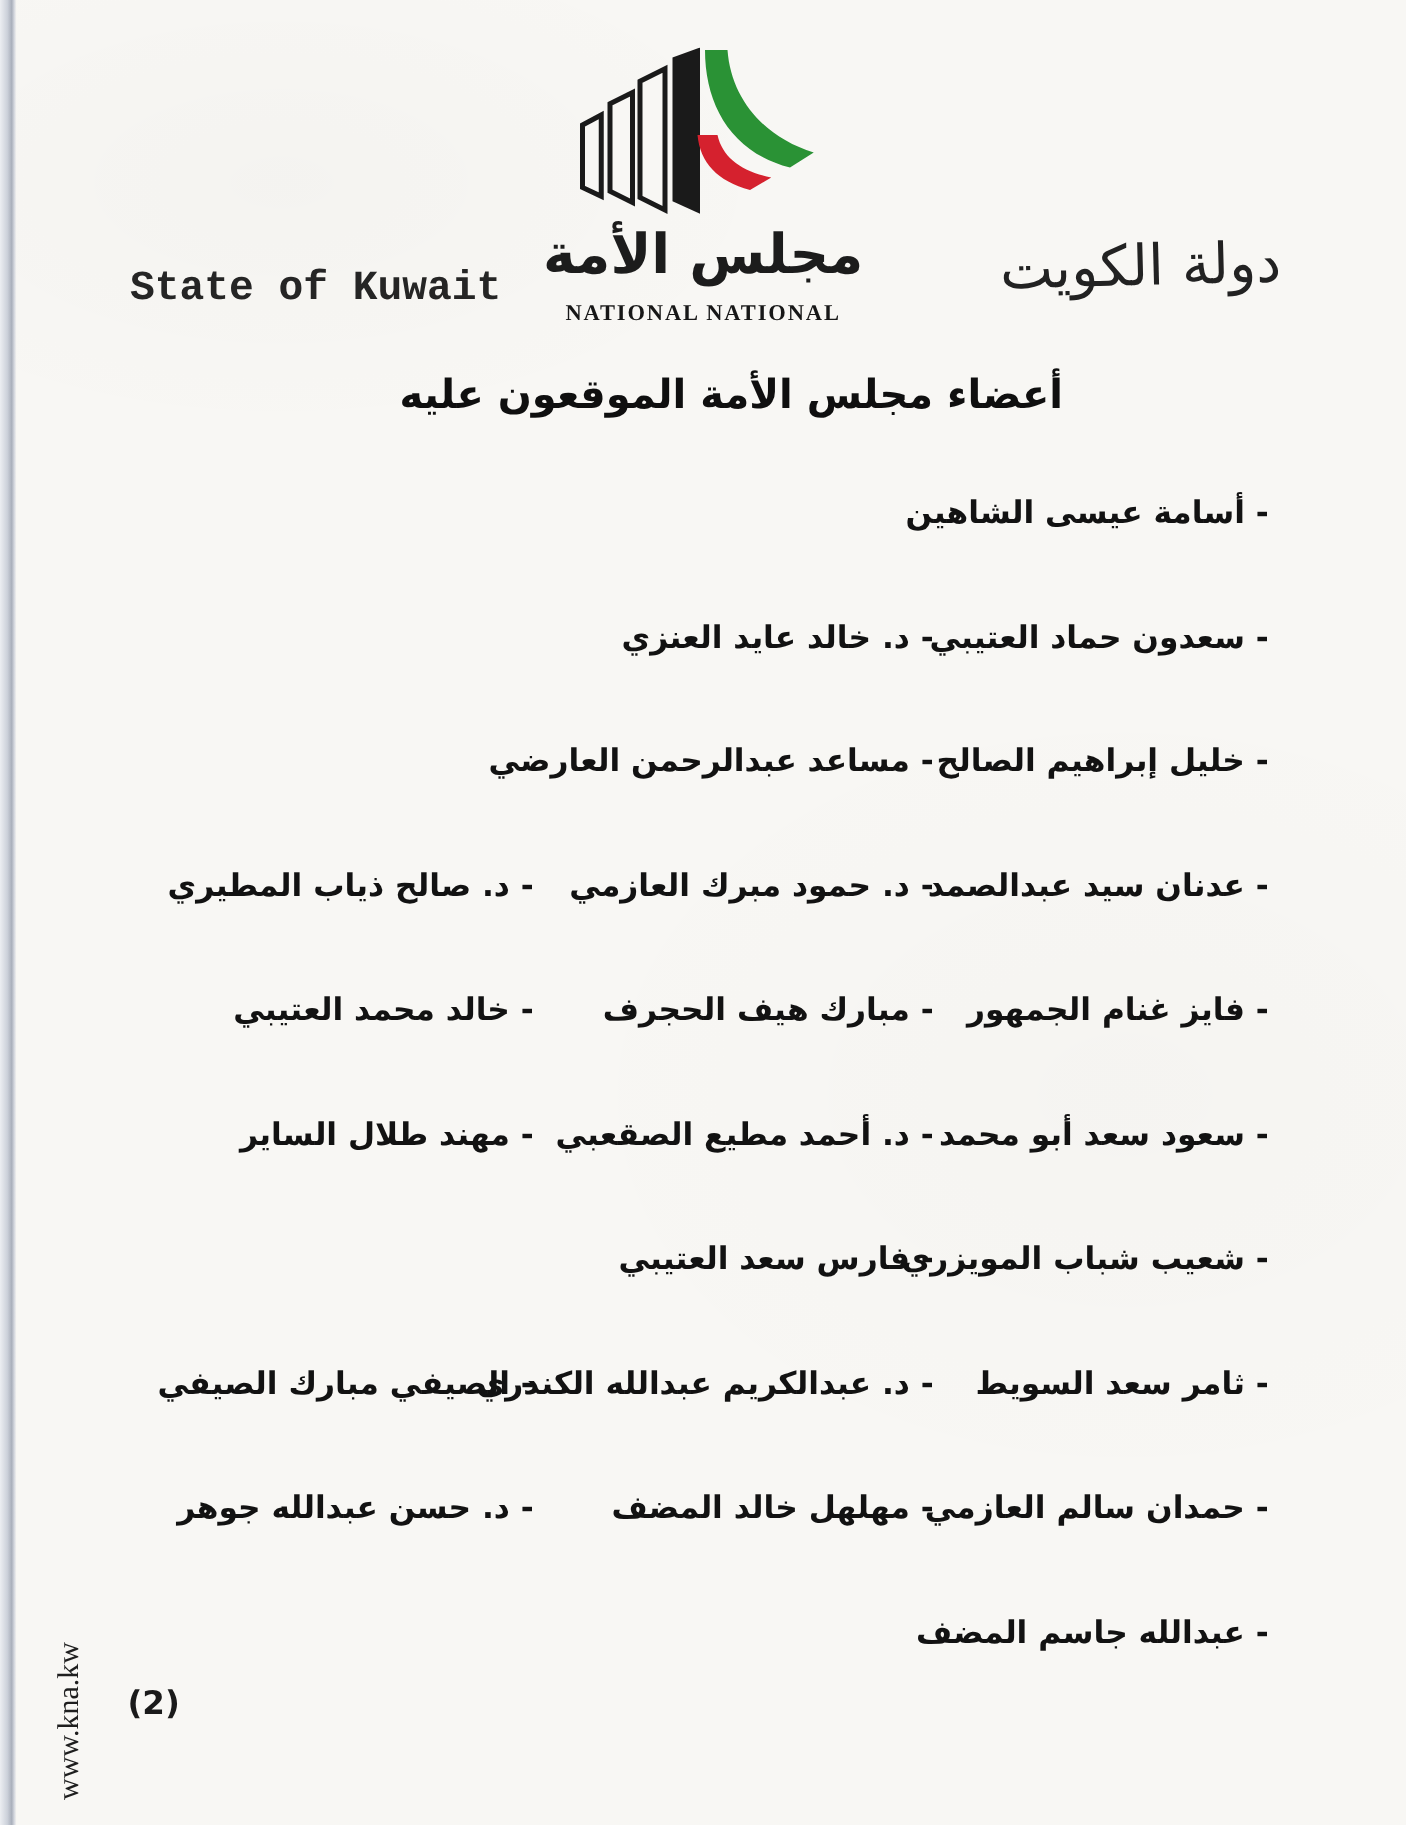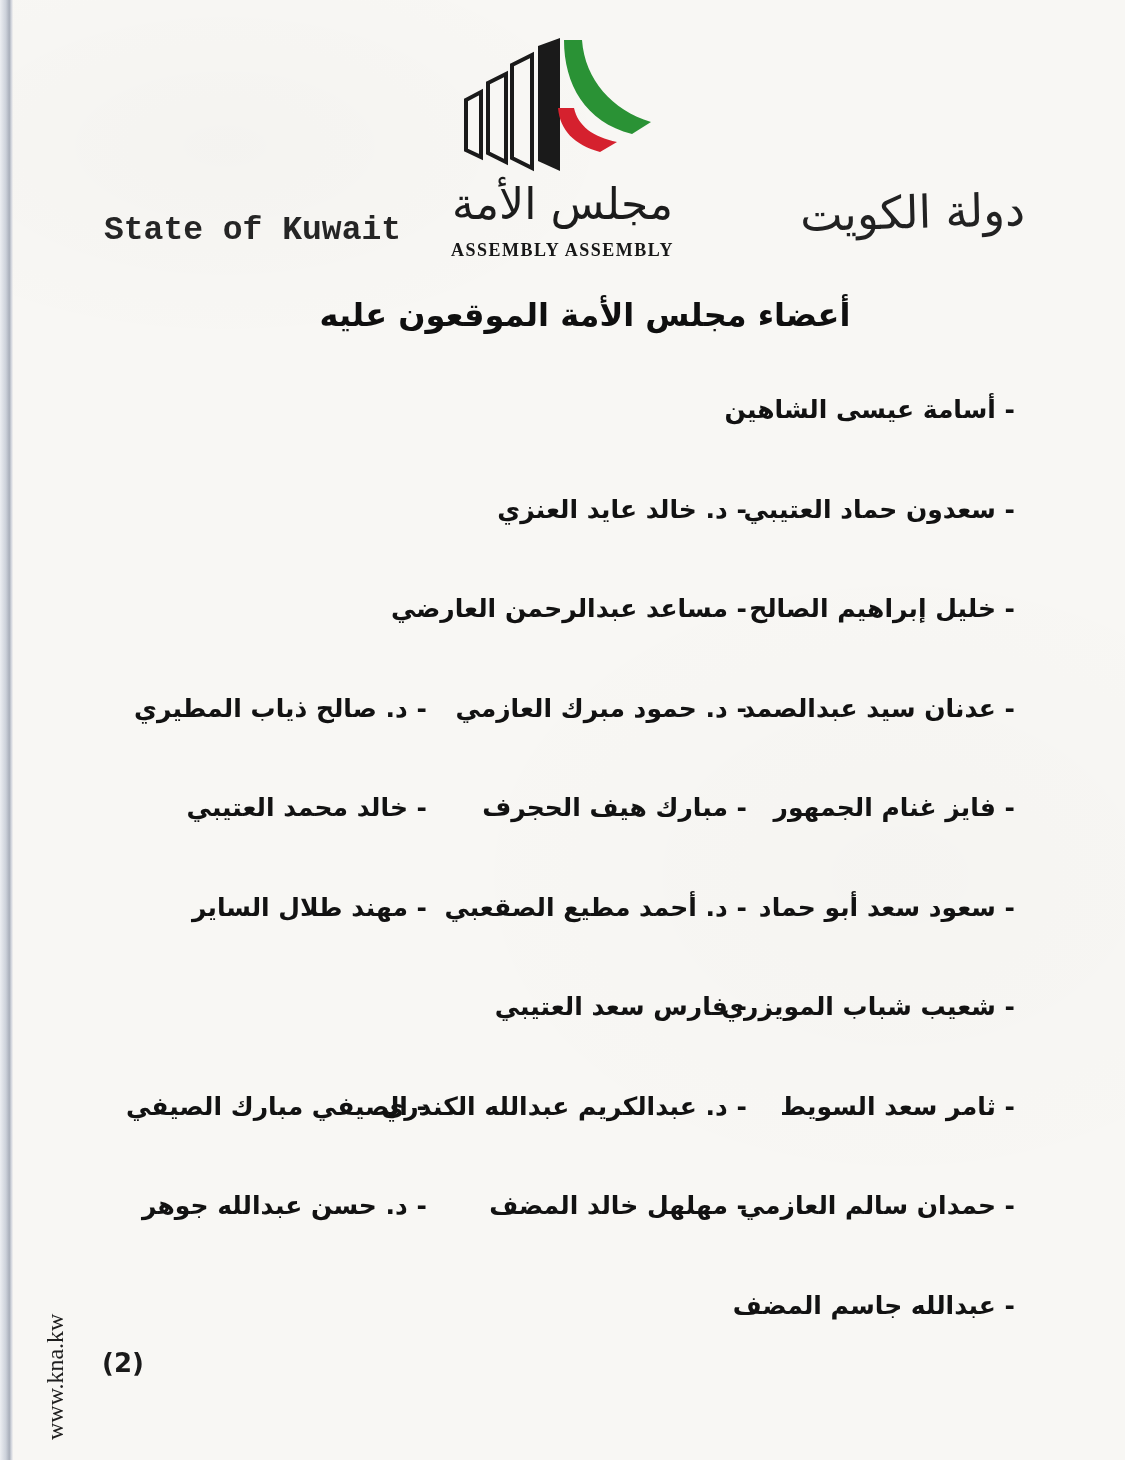--- a/index.html
+++ b/index.html
@@ -17,21 +17,21 @@
       radial-gradient(ellipse 600px 300px at 20% 10%, rgba(0,0,0,0.015), transparent 70%),
       radial-gradient(ellipse 700px 500px at 80% 60%, rgba(0,0,0,0.012), transparent 70%);
   }
   .scan-edge{
     position:absolute;left:0;top:0;bottom:0;width:13px;
     background:linear-gradient(to right,#eceef2 0%,#ccd1da 45%,#a9afbb 72%,#d5d8df 88%,#f4f3f1 100%);
   }
   .logo-svg{position:absolute;left:452px;top:38px;width:212px;height:140px;}
   .assembly-ar{
     position:absolute;left:0;right:0;top:178px;text-align:center;
-    font-size:44px;font-weight:normal;color:#1c1c1c;direction:rtl;
+    font-size:44px;font-weight:bold;color:#1c1c1c;direction:rtl;
   }
   .assembly-en{
     position:absolute;left:0;right:0;top:240px;text-align:center;
     font-family:"Liberation Serif",serif;font-weight:bold;font-size:18px;
     letter-spacing:1.5px;color:#171717;
   }
   .state-ar{
     position:absolute;right:100px;top:186px;
     font-size:45px;color:#222;direction:rtl;transform:rotate(-1.5deg);
   }
@@ -78,21 +78,21 @@
       <polygon points="60,27 80,17 80,130 60,120" fill="#f8f7f4" stroke="#1a1a1a" stroke-width="4"></polygon>
       <polygon points="86,8 108,0 108,133 86,123" fill="#1a1a1a"></polygon>
     </g>
     <g>
       <path d="M112,2 L130,2 C133,42 160,72 199,84 L180,96 C133,84 112,46 112,2 Z" fill="#2a9235"></path>
       <path d="M106,70 L122,70 C126,88 141,99 165,104 L148,114 C122,107 108,92 106,70 Z" fill="#d5212e"></path>
     </g>
   </svg>
 
   <div class="assembly-ar">مجلس الأمة</div>
-  <div class="assembly-en">ASSEMBLY ASSEMBLY</div>
+  <div class="assembly-en">NATIONAL NATIONAL</div>
   <div class="state-ar">دولة الكويت</div>
   <div class="state-en">State of Kuwait</div>
 
   <h1 class="doc-title">أعضاء مجلس الأمة الموقعون عليه</h1>
 
   <div class="members">
     <div class="mrow">
       <div class="mcell">- أسامة عيسى الشاهين</div>
     </div>
     <div class="mrow">
@@ -107,21 +107,21 @@
       <div class="mcell">- عدنان سيد عبدالصمد</div>
       <div class="mcell">- د. حمود مبرك العازمي</div>
       <div class="mcell">- د. صالح ذياب المطيري</div>
     </div>
     <div class="mrow">
       <div class="mcell">- فايز غنام الجمهور</div>
       <div class="mcell">- مبارك هيف الحجرف</div>
       <div class="mcell">- خالد محمد العتيبي</div>
     </div>
     <div class="mrow">
-      <div class="mcell">- سعود سعد أبو حماد</div>
+      <div class="mcell">- سعود سعد أبو محمد</div>
       <div class="mcell">- د. أحمد مطيع الصقعبي</div>
       <div class="mcell">- مهند طلال الساير</div>
     </div>
     <div class="mrow">
       <div class="mcell">- شعيب شباب المويزري</div>
       <div class="mcell">- فارس سعد العتيبي</div>
     </div>
     <div class="mrow">
       <div class="mcell">- ثامر سعد السويط</div>
       <div class="mcell">- د. عبدالكريم عبدالله الكندري</div>

